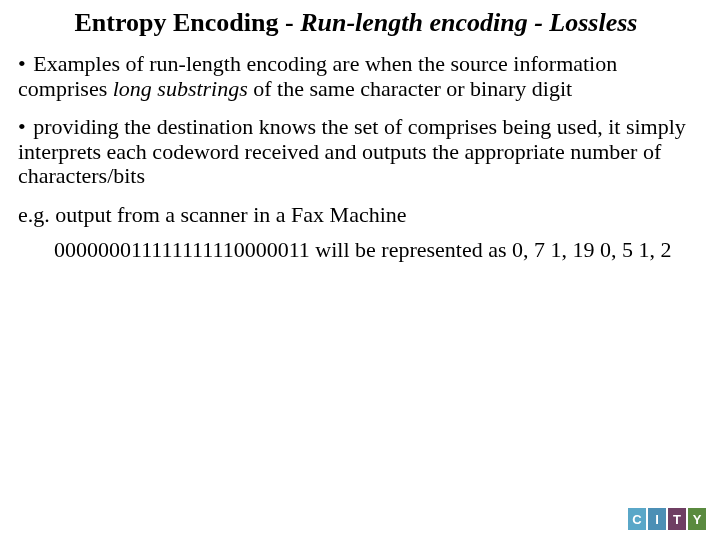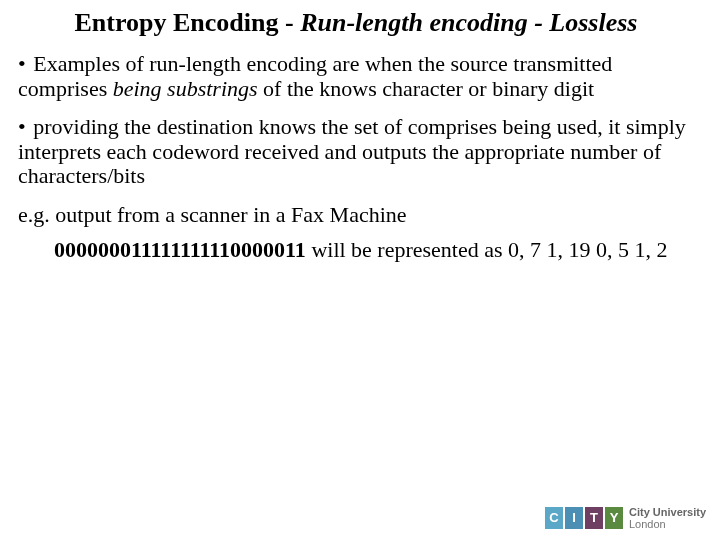--- a/index.html
+++ b/index.html
@@ -27,21 +27,21 @@
   .title .italic { font-style: italic; font-weight: bold; }
   .para {
     font-size: 22px;
     line-height: 1.12;
     margin-bottom: 14px;
   }
   .bullet-symbol { margin-right: 2px; }
   .italic { font-style: italic; }
   .eg { font-size: 22px; line-height: 1.12; margin-bottom: 10px; margin-top: 12px; }
   .binary-line { font-size: 22px; line-height: 1.12; }
-  .binary { font-weight: bold; padding-left: 36px; }
+  .binary { font-weight: normal; padding-left: 36px; }
   .logo {
     position: absolute;
     right: 14px;
     bottom: 10px;
     display: flex;
     align-items: center;
     gap: 6px;
   }
   .logo-blocks { display: flex; gap: 2px; }
   .lb {
@@ -60,21 +60,21 @@
 <body>
 
 <div class="slide">
 
   <div class="title">
     <span>Entropy Encoding</span><span> -  </span><span class="italic">Run-length encoding - Lossless</span>
   </div>
 
   <div class="para">
     <span class="bullet-symbol">•</span>
-    <span>Examples of run-length encoding are when the source transmitted comprises </span><span class="italic">being substrings</span><span> of the knows character or binary digit</span>
+    <span>Examples of run-length encoding are when the source information comprises </span><span class="italic">long substrings</span><span> of the same character or binary digit</span>
   </div>
 
 
   <div class="para">
     <span class="bullet-symbol">•</span>
     <span>providing the destination knows the set of comprises being used, it simply interprets each codeword received and outputs the appropriate number of characters/bits</span>
   </div>
 
   <div class="eg">e.g. output from a scanner in a Fax Machine</div>
 
@@ -84,17 +84,13 @@
 
 </div>
 
 <div class="logo">
   <div class="logo-blocks">
     <div class="lb c1">C</div>
     <div class="lb c2">I</div>
     <div class="lb c3">T</div>
     <div class="lb c4">Y</div>
   </div>
-  <div class="logo-text">
-    <span class="b">City University</span><br>
-    <span>London</span>
-  </div>
 </div>
 
 </body></html>

